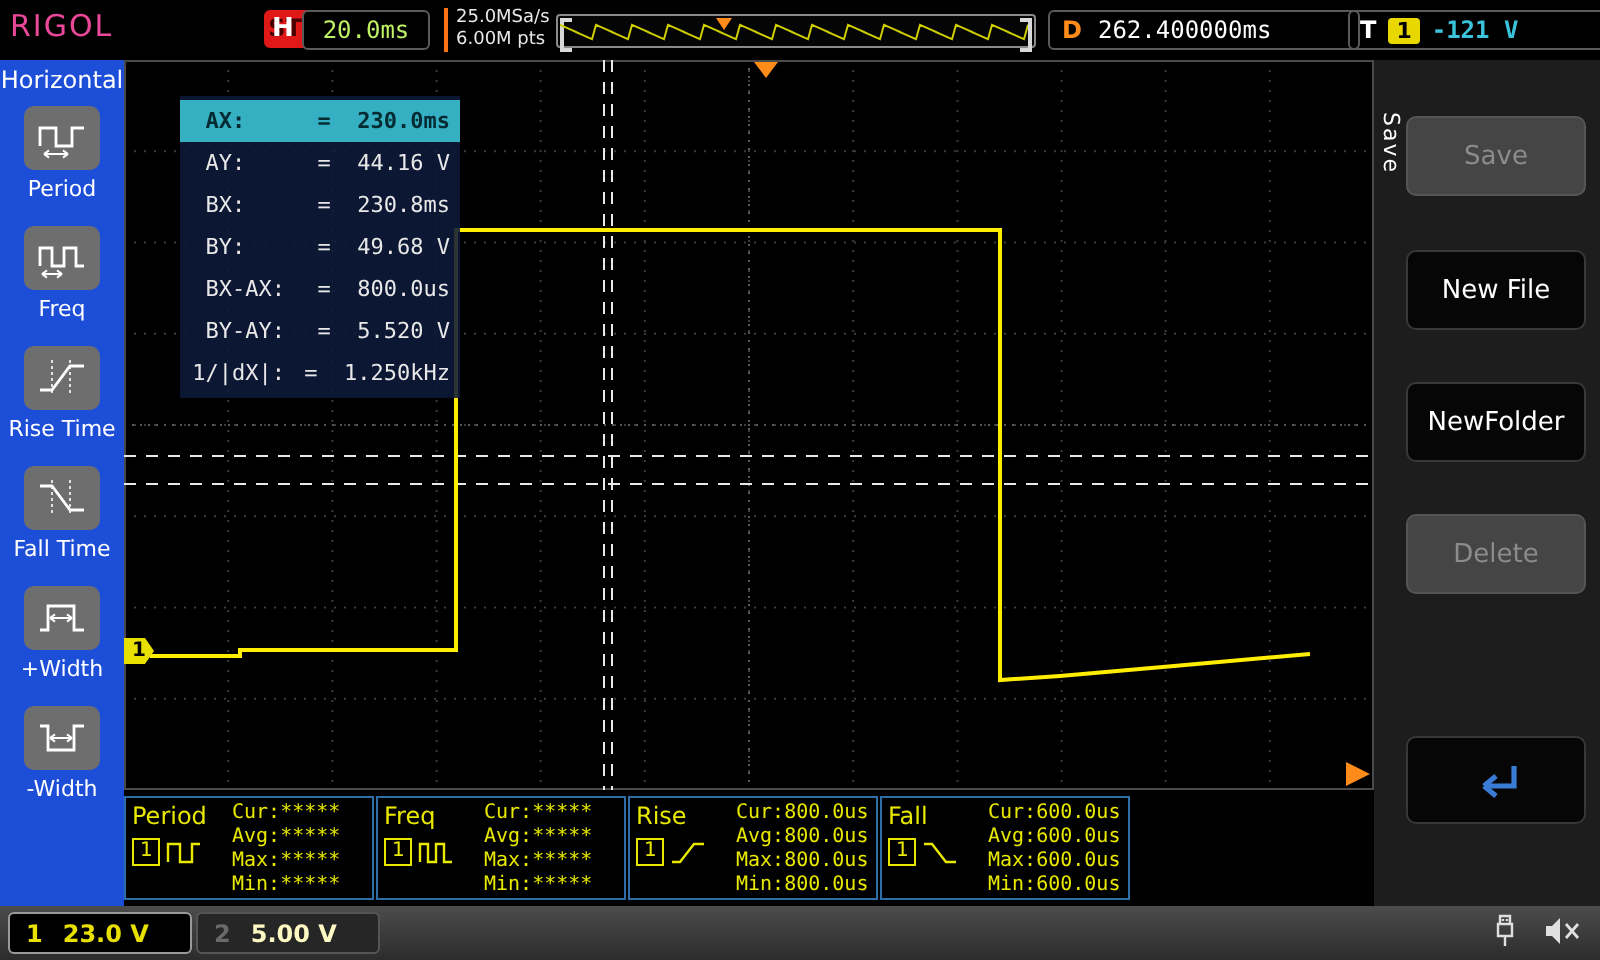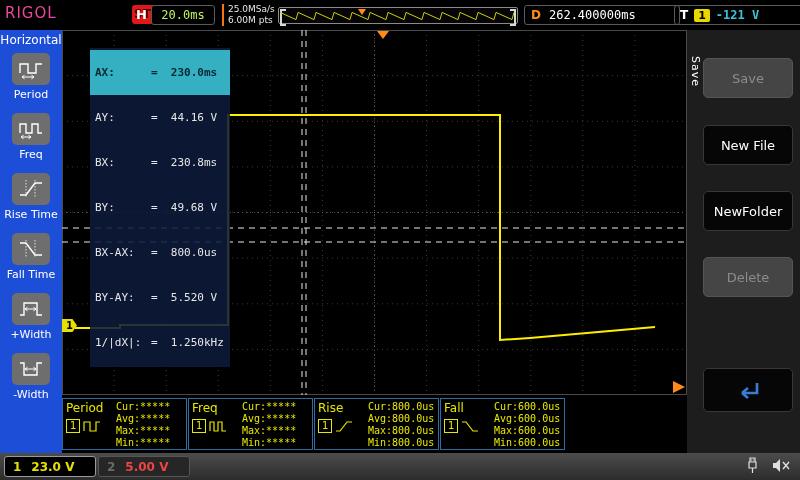--- a/index.html
+++ b/index.html
@@ -35,21 +35,21 @@
   .leftbar{position:absolute;left:0;top:30px;width:62px;height:423px;background:#1d4ed8;
            display:flex;flex-direction:column;align-items:center;}
   .lb-title{font-size:12px;color:#fff;margin:3px 0 6px 0;}
   .lm-item{display:flex;flex-direction:column;align-items:center;margin-bottom:12px;cursor:pointer;}
   .lm-icon{width:38px;height:32px;background:#6e6e6e;border-radius:5px;display:flex;align-items:center;justify-content:center;}
   .lm-label{font-size:11px;color:#fff;margin-top:3px;white-space:nowrap;}
   
   .plot{position:absolute;left:62px;top:30px;width:625px;height:365px;background:#000;}
   .cursor-panel{position:absolute;left:28px;top:18px;width:140px;background:rgba(14,26,58,0.88);
                 font-family:"DejaVu Sans Mono","Liberation Mono",monospace;font-size:11px;padding:2px 0;}
-  .cur-row{display:flex;line-height:15px;padding:15px 5px;color:#e8e8e8;white-space:pre;}
+  .cur-row{display:flex;line-height:15px;padding:3px 5px;color:#e8e8e8;white-space:pre;justify-content:flex-end;}
   .cur-row .cur-label{width:56px;}
   .cur-row.hl{background:#35b0c2;color:#042a32;font-weight:bold;}
   .ch-marker{position:absolute;left:0px;width:15px;height:13px;background:#e8e000;color:#000;
              font-size:10px;font-weight:bold;line-height:13px;text-align:center;
              clip-path:polygon(0 0,70% 0,100% 50%,70% 100%,0 100%);}
   
   .right-menu{position:absolute;left:687px;top:30px;width:113px;height:423px;background:#1d1d1d;}
   .menu-tab{position:absolute;left:2px;top:26px;writing-mode:vertical-rl;font-size:11px;color:#fff;letter-spacing:1px;}
   .mbtn{position:absolute;left:16px;width:90px;height:40px;border-radius:5px;border:1px solid #383838;
         background:#060606;color:#fff;font-size:13px;font-family:inherit;cursor:pointer;
@@ -68,21 +68,21 @@
              font-family:"DejaVu Sans Mono","Liberation Mono",monospace;white-space:pre;}
   
   .statusbar{position:absolute;left:0;top:453px;width:800px;height:27px;
              background:linear-gradient(#4c4c4c,#2c2c2c);}
   .ch-box{position:absolute;top:3px;height:19px;border-radius:3px;display:flex;align-items:center;
           gap:10px;padding:0 8px;font-size:12px;font-weight:bold;cursor:pointer;}
   .ch-box.ch1{left:4px;width:74px;background:#000;border:1px solid #9a9a9a;}
   .ch-box.ch1 .ch-num,.ch-box.ch1 .ch-scale{color:#e8e000;}
   .ch-box.ch2{left:98px;width:74px;background:#262626;border:1px solid #555;}
   .ch-box.ch2 .ch-num{color:#6a6a6a;}
-  .ch-box.ch2 .ch-scale{color:#ef4444;}
+  .ch-box.ch2 .ch-scale{color:#fef9c3;}
   .sb-icons{position:absolute;right:10px;top:4px;display:flex;gap:12px;align-items:center;}
 </style>
 </head>
 <body>
 
 <div class="screen">
 
   <header class="topbar">
     <div class="logo">RIGOL</div>
     <div class="stop">STOP</div>

